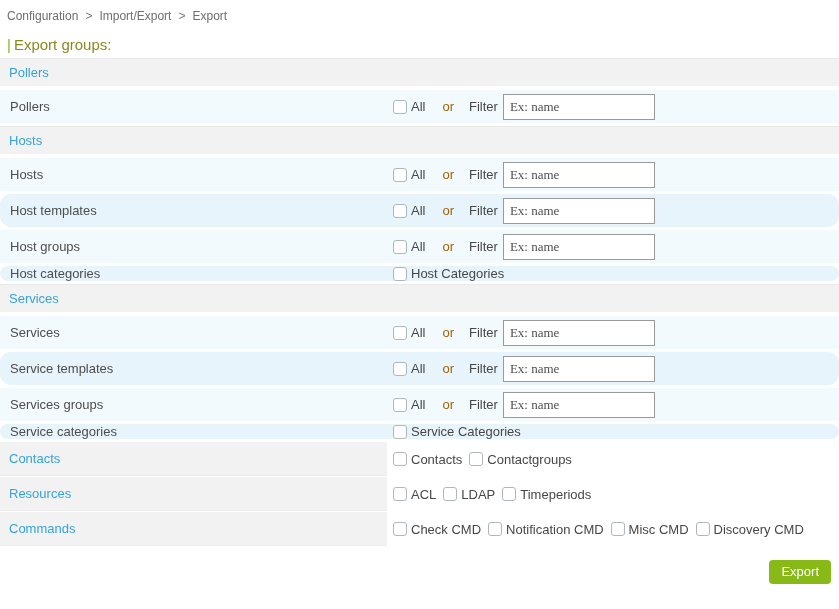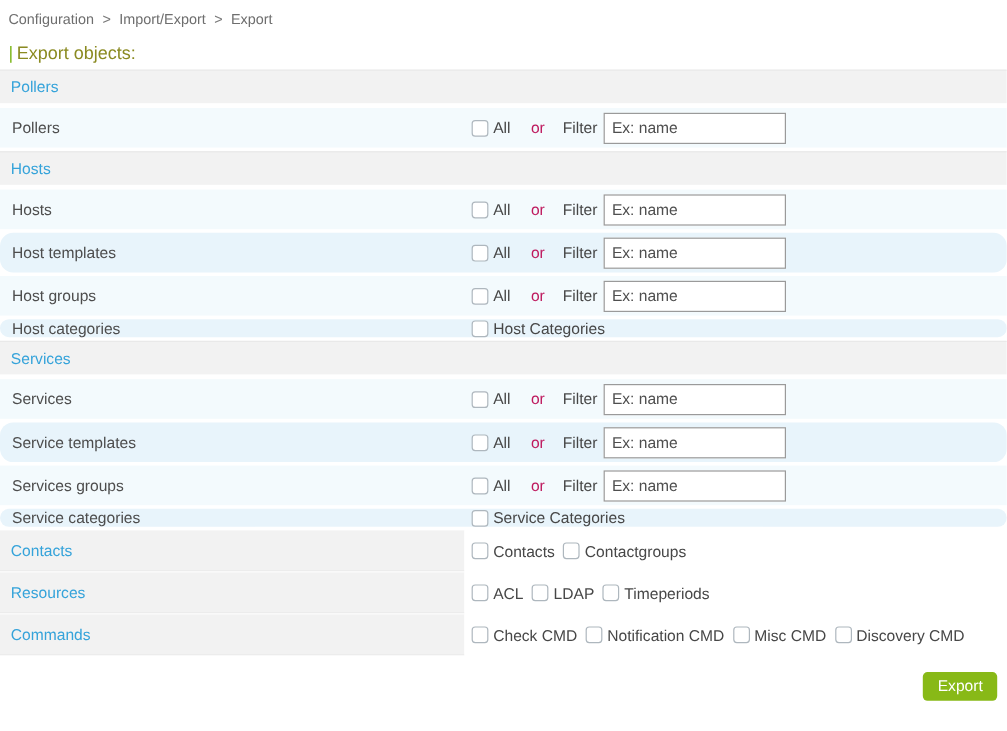--- a/index.html
+++ b/index.html
@@ -31,25 +31,25 @@
   .frow.crow { height:15px; }
   .frow .lbl { width:393px; box-sizing:border-box; padding-left:10px; font-size:13px; color:#4d4d4d; }
   .controls { display:flex; align-items:center; font-size:13px; color:#474747; }
   input.cb {
     -webkit-appearance:none; appearance:none;
     width:14px; height:14px; flex:none;
     border:1px solid #aeb7be; border-radius:3px;
     background:#ffffff; margin:0 4px 0 0; cursor:pointer;
   }
   .controls .all { margin-right:17px; }
-  .controls .or { margin-right:15px; color:#be185d;text-align:right; }
+  .controls .or { margin-right:15px; color:#a16207;text-align:right; }
   .controls .filter { margin-right:5px; }
   input.flt {
     width:138px; height:24px; border:1px solid #9a9a9a;
-    font-family:Liberation Sans, sans-serif; font-size:13px;
+    font-family:Liberation Serif, serif; font-size:13px;
     padding:0 6px; color:#6d28d9; background:#ffffff;
   }
   input.flt::placeholder { color:#4f4f4f; opacity:1; }
   .cbl { margin-right:7px; }
   
   .grow { display:flex; align-items:stretch; height:34px; margin-bottom:1px; }
   .grow .glbl {
     width:387px; box-sizing:border-box; background:#f2f2f2;
     border-bottom:1px solid #ececec;
     color:#35a3da; font-size:13px;
@@ -65,21 +65,21 @@
   }
 </style>
 </head>
 <body>
 
 <div class="breadcrumb">
   <span class="bc-item">Configuration</span><span class="bc-sep">&gt;</span><span class="bc-item">Import/Export</span><span class="bc-sep">&gt;</span><span class="bc-item">Export</span>
 </div>
 
 <div class="page-title">
-  <span class="bar">|</span><span class="txt">Export objects:</span>
+  <span class="bar">|</span><span class="txt">Export groups:</span>
 </div>
 
 <div class="etable">
 
   <div class="sec-header">Pollers</div>
   <div class="frow a">
     <div class="lbl">Pollers</div>
     <div class="controls">
       <input type="checkbox" class="cb" style="">
       <span class="all">All</span>

